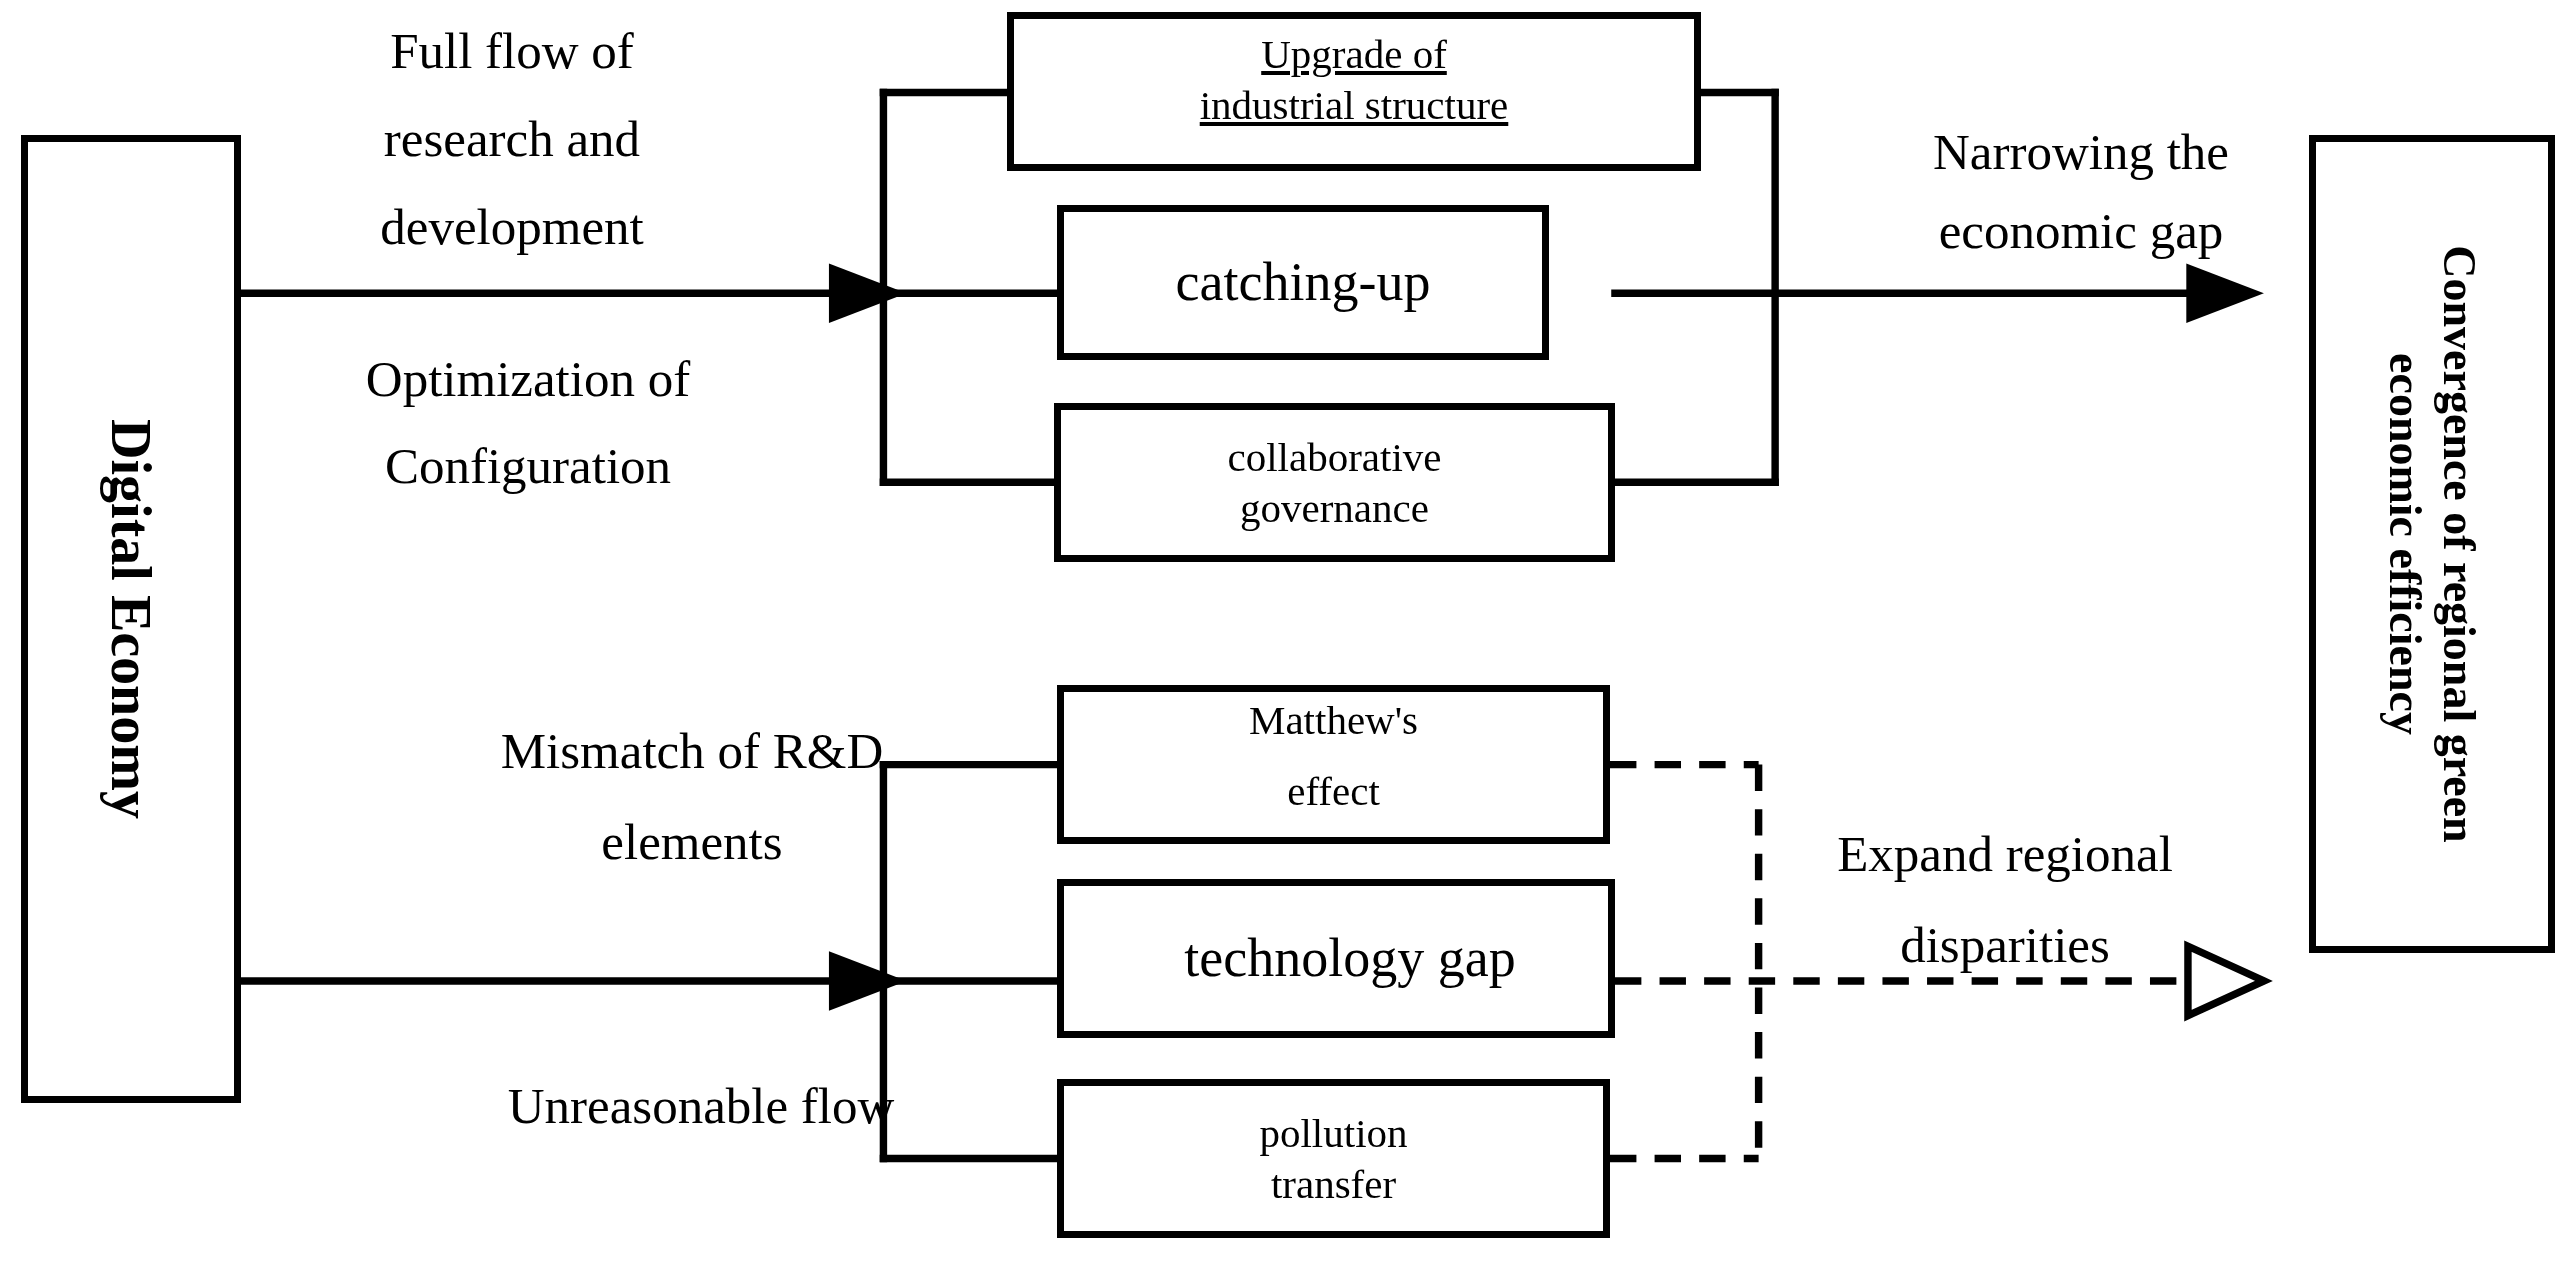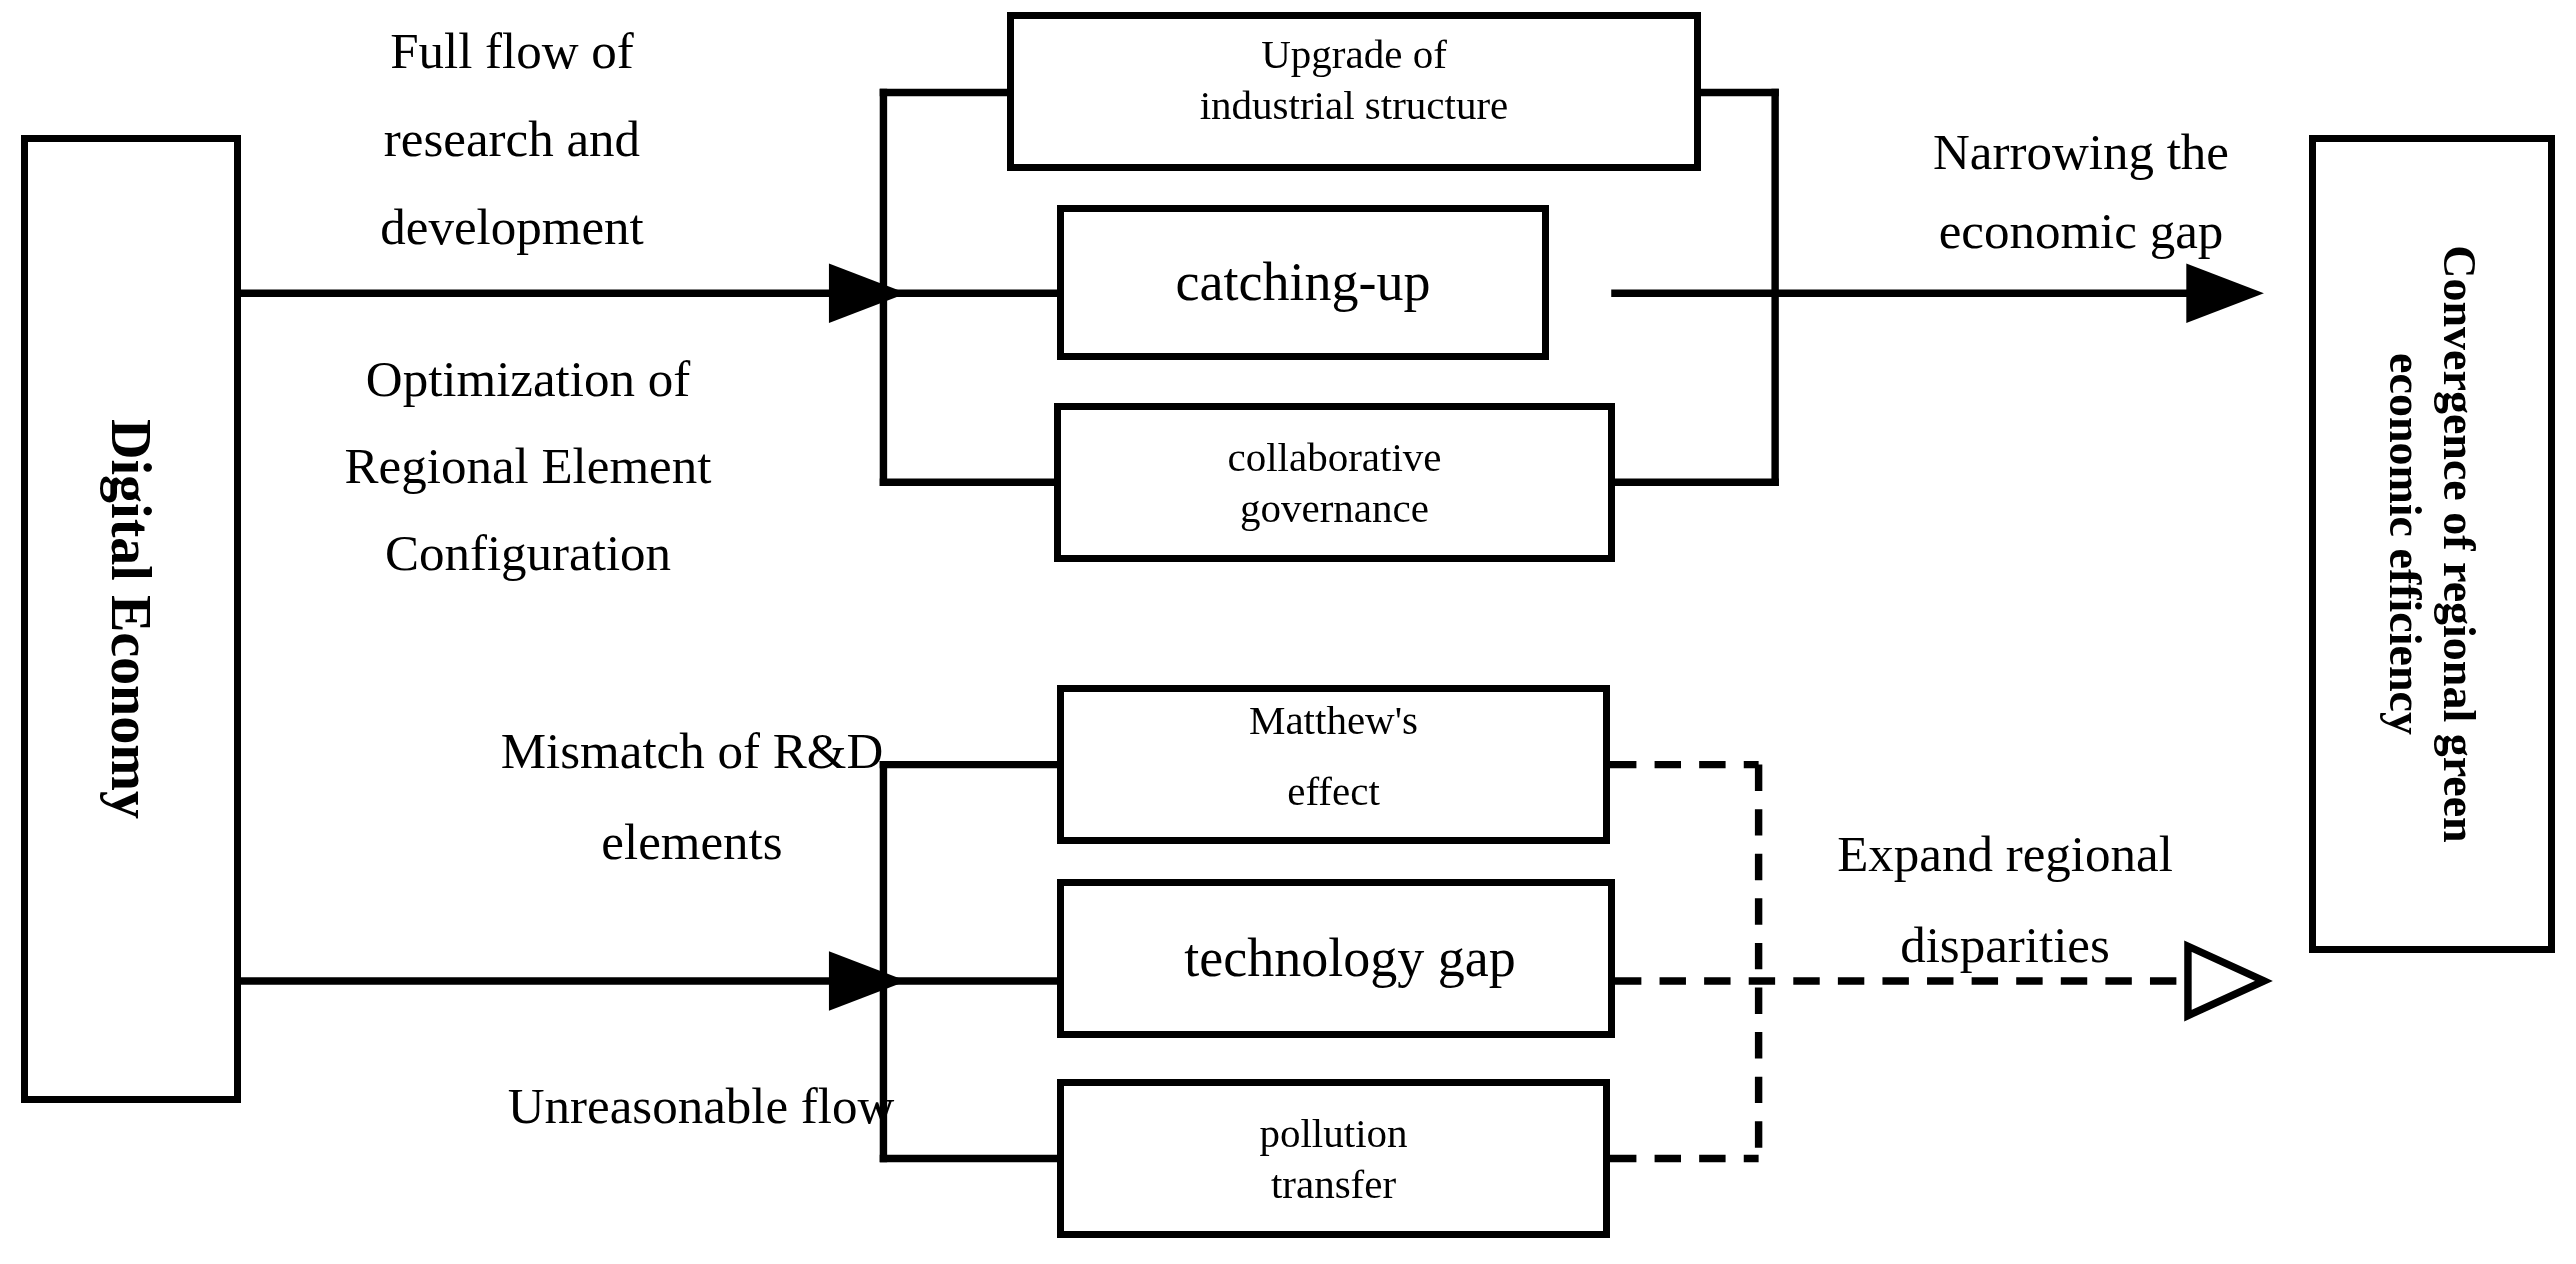--- a/index.html
+++ b/index.html
@@ -98,21 +98,21 @@
     <div class="vtext" style="font-size:56px;">Digital Economy</div>
   </div>
 
   <div class="node" style="left:2309px; top:135px; width:246px; height:818px;">
     <div class="vtext2" style="font-size:46px; line-height:54px; width:793px;">
       <div class="ln">Convergence of regional green</div>
       <div class="ln">economic efficiency</div>
     </div>
   </div>
 
-  <div class="node small-lines" style="left:1007px; top:12.4px; width:694px; height:159px; padding-bottom:23px;">
+  <div class="node small-lines" style="left:1007px; top:12.4px; width:694px; height:159px; padding-bottom:23px;text-decoration:underline;">
     <div class="ln">Upgrade of</div>
     <div class="ln">industrial structure</div>
   </div>
 
   <div class="node big-line" style="left:1057px; top:205px; width:492px; height:155px;">
     <div class="ln">catching-up</div>
   </div>
 
   <div class="node small-lines" style="left:1054px; top:403px; width:561px; height:159px;">
     <div class="ln">collaborative</div>
@@ -134,21 +134,20 @@
   </div>
 
   <div class="ann" style="left:512px; top:6.6px; line-height:88px;">
     <div>Full flow of</div>
     <div>research and</div>
     <div>development</div>
   </div>
 
   <div class="ann" style="left:528px; top:336px; line-height:87px;">
     <div>Optimization of</div>
-    <div>Regional Element</div>
     <div>Configuration</div>
   </div>
 
   <div class="ann" style="left:2081px; top:113px; line-height:79px;">
     <div>Narrowing the</div>
     <div>economic gap</div>
   </div>
 
   <div class="ann" style="left:692px; top:706px; line-height:91px;">
     <div>Mismatch of R&amp;D</div>

